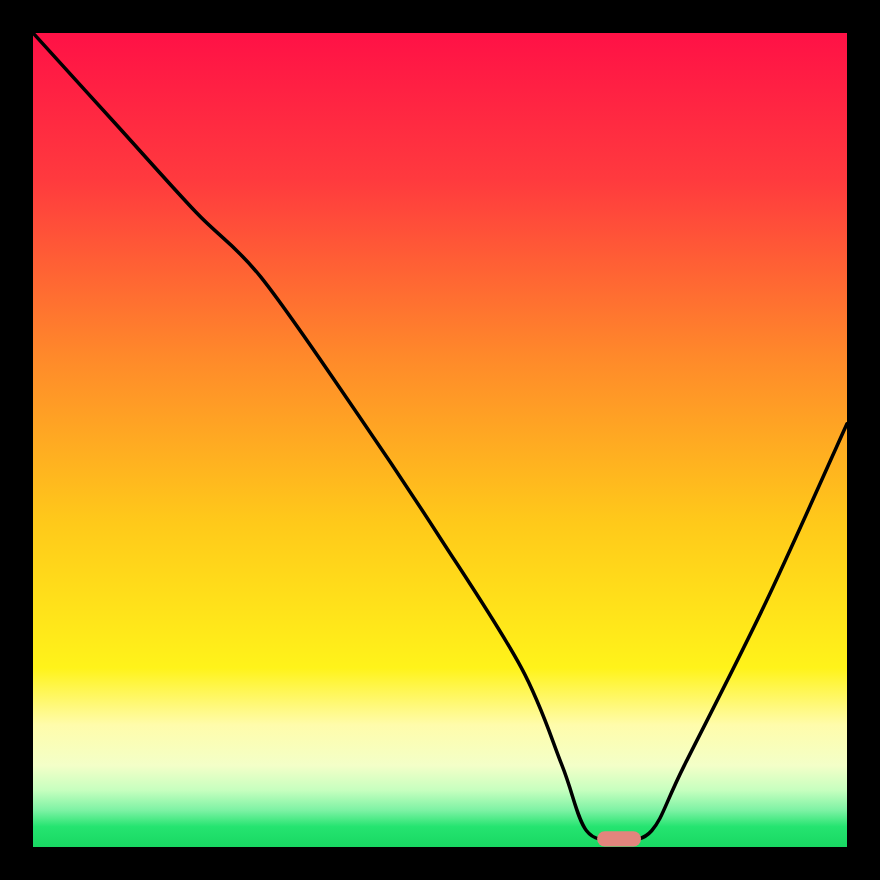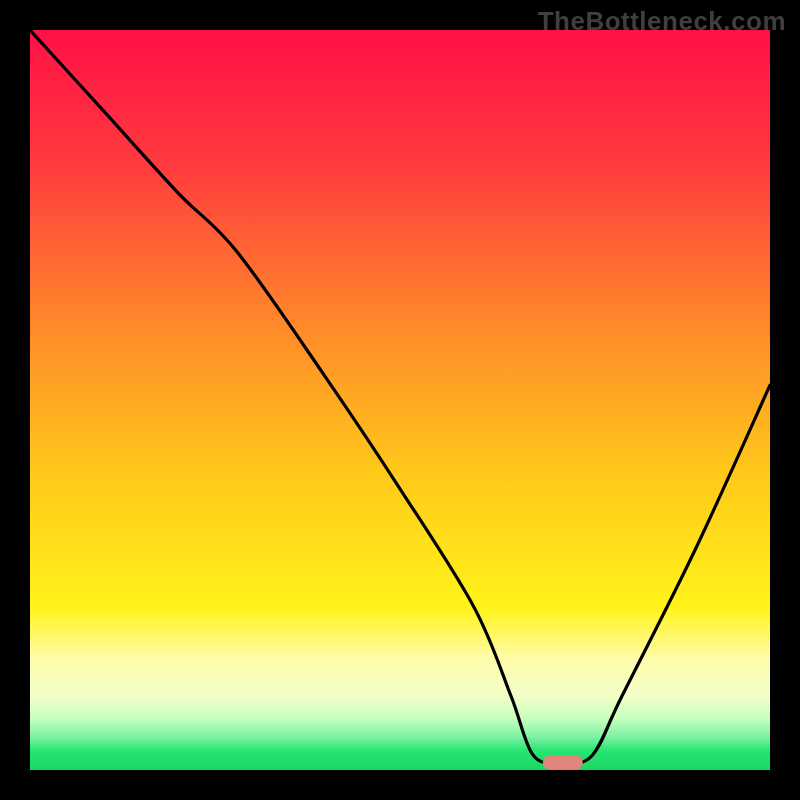--- a/index.html
+++ b/index.html
@@ -38,21 +38,20 @@
     height: 740px;
   }
   svg {
     display: block;
   }
 </style>
 </head>
 <body>
 
 <div class="frame">
-  <div class="watermark">TheBottleneck.com</div>
 
   <div class="plot">
     <svg id="chart-svg" width="740" height="740" viewBox="0 0 740 740">
       <defs>
         <linearGradient id="bgGrad" x1="0" y1="0" x2="0" y2="1">
             <stop offset="0%" stop-color="#ff1146"></stop>
             <stop offset="18%" stop-color="#ff3a3e"></stop>
             <stop offset="40%" stop-color="#ff8a2a"></stop>
             <stop offset="60%" stop-color="#ffc91a"></stop>
             <stop offset="78%" stop-color="#fff31a"></stop>

